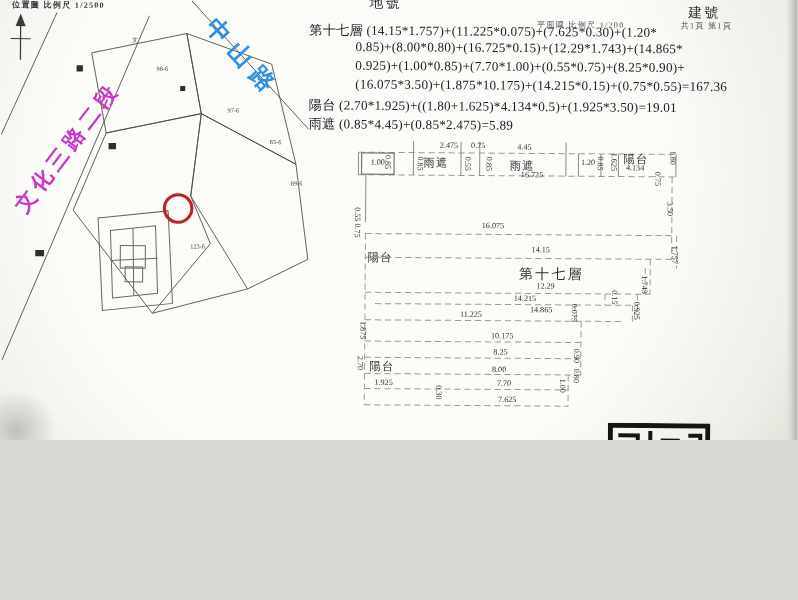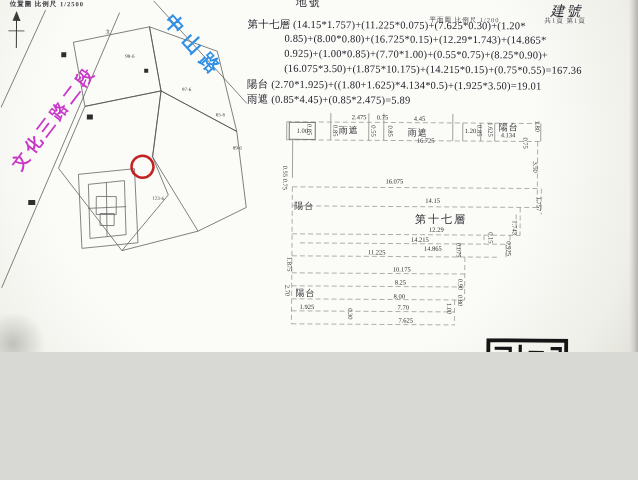--- a/index.html
+++ b/index.html
@@ -14,21 +14,21 @@
         }
   .corner-shadow{position:absolute;left:-22px;bottom:-22px;width:70px;height:60px;
         background:radial-gradient(circle,#9a9a94 0%, rgba(160,160,150,0) 70%);opacity:.55;}
   .sheet{position:absolute;left:0;top:0;width:638px;height:480px;transform:rotate(.4deg);transform-origin:50% 50%;}
 
   .abs{position:absolute;white-space:nowrap;}
 
   
   .loc-caption{left:8px;top:2px;font-size:6.5px;font-weight:bold;color:#3a3a40;letter-spacing:1px;}
   .lot-label{left:294px;top:-5px;font-size:11px;color:#2a2a33;letter-spacing:2px;}
-  .bld-label{left:549px;top:1px;font-size:14px;color:#2a2a33;letter-spacing:2px;font-style:italic;}
+  .bld-label{left:549px;top:1px;font-size:11px;color:#2a2a33;letter-spacing:2px;}
   .plan-scale{left:428px;top:15px;font-size:6.5px;color:#4c4c52;letter-spacing:1px;}
   .page-info{left:543px;top:15px;font-size:6.5px;color:#4c4c52;letter-spacing:1px;}
 
   
   .road-blue{left:176px;top:10px;font-size:19px;font-weight:bold;color:#2f8fe6;
              letter-spacing:7px;transform:rotate(47deg);transform-origin:0 0;}
   .road-magenta{left:6px;top:163px;font-size:17px;font-weight:bold;color:#c837c8;
              letter-spacing:4px;transform:rotate(-53deg);transform-origin:0 0;}
 
   

